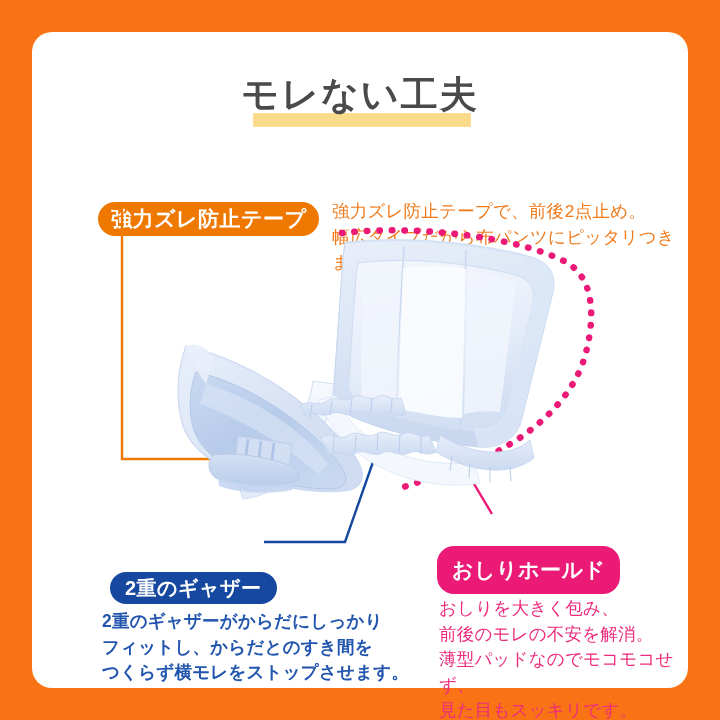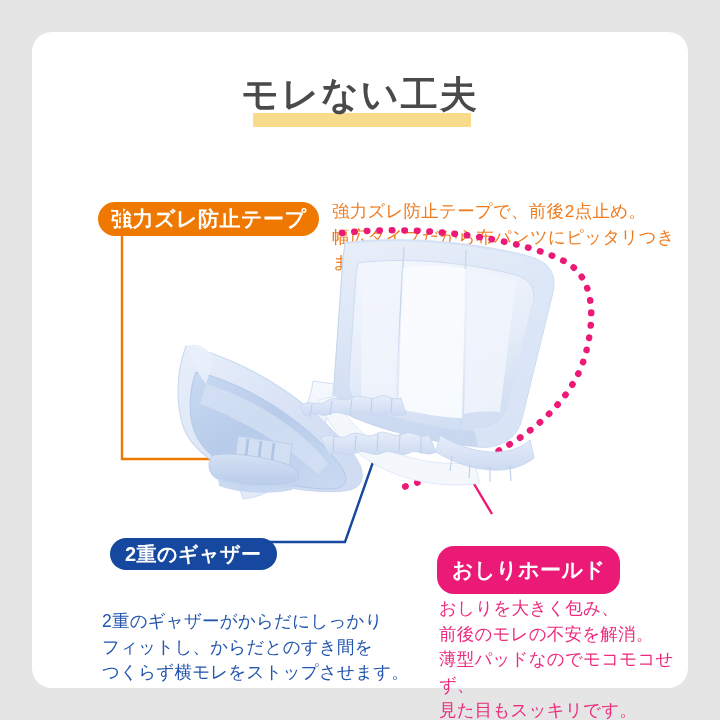--- a/index.html
+++ b/index.html
@@ -4,21 +4,21 @@
 <style>
   html, body {
     margin: 0;
     padding: 0;
     background: #ffffff;
   }
   #stage {
     position: relative;
     width: 720px;
     height: 720px;
-    background: #e5e5e5;
+    background: #f97316;
     font-family: "Liberation Sans", "DejaVu Sans", sans-serif;
     overflow: hidden;
   }
   #card {
     position: absolute;
     left: 32px;
     top: 32px;
     width: 656px;
     height: 656px;
     background: #ffffff;
@@ -67,21 +67,21 @@
     top: 170px;
     height: 34px;
     padding: 0 13px;
     background: #EE7800;
     border-radius: 17px;
     font-size: 21px;
     letter-spacing: 0.5px;
   }
   #pill-gather {
     left: 78px;
-    top: 506px;
+    top: 540px;
     height: 32px;
     padding: 0 15px;
     background: #15489E;
     border-radius: 16px;
     font-size: 20px;
     letter-spacing: 0.5px;
   }
   #pill-hold {
     left: 405px;
     top: 514px;
@@ -106,21 +106,21 @@
     font-size: 17.5px;
     color: #F07B1D;
     font-weight: 500;
     font-family: Liberation Mono, monospace;
   }
   #para-gather {
     left: 70px;
     top: 577px;
     font-size: 17.5px;
     color: #2255AE;
-    font-weight: 400;
+    font-weight: 700;
   }
   #para-hold {
     left: 407px;
     top: 564px;
     font-size: 17.5px;
     color: #EC2B7E;
     font-weight: 500;
   }
 
   

